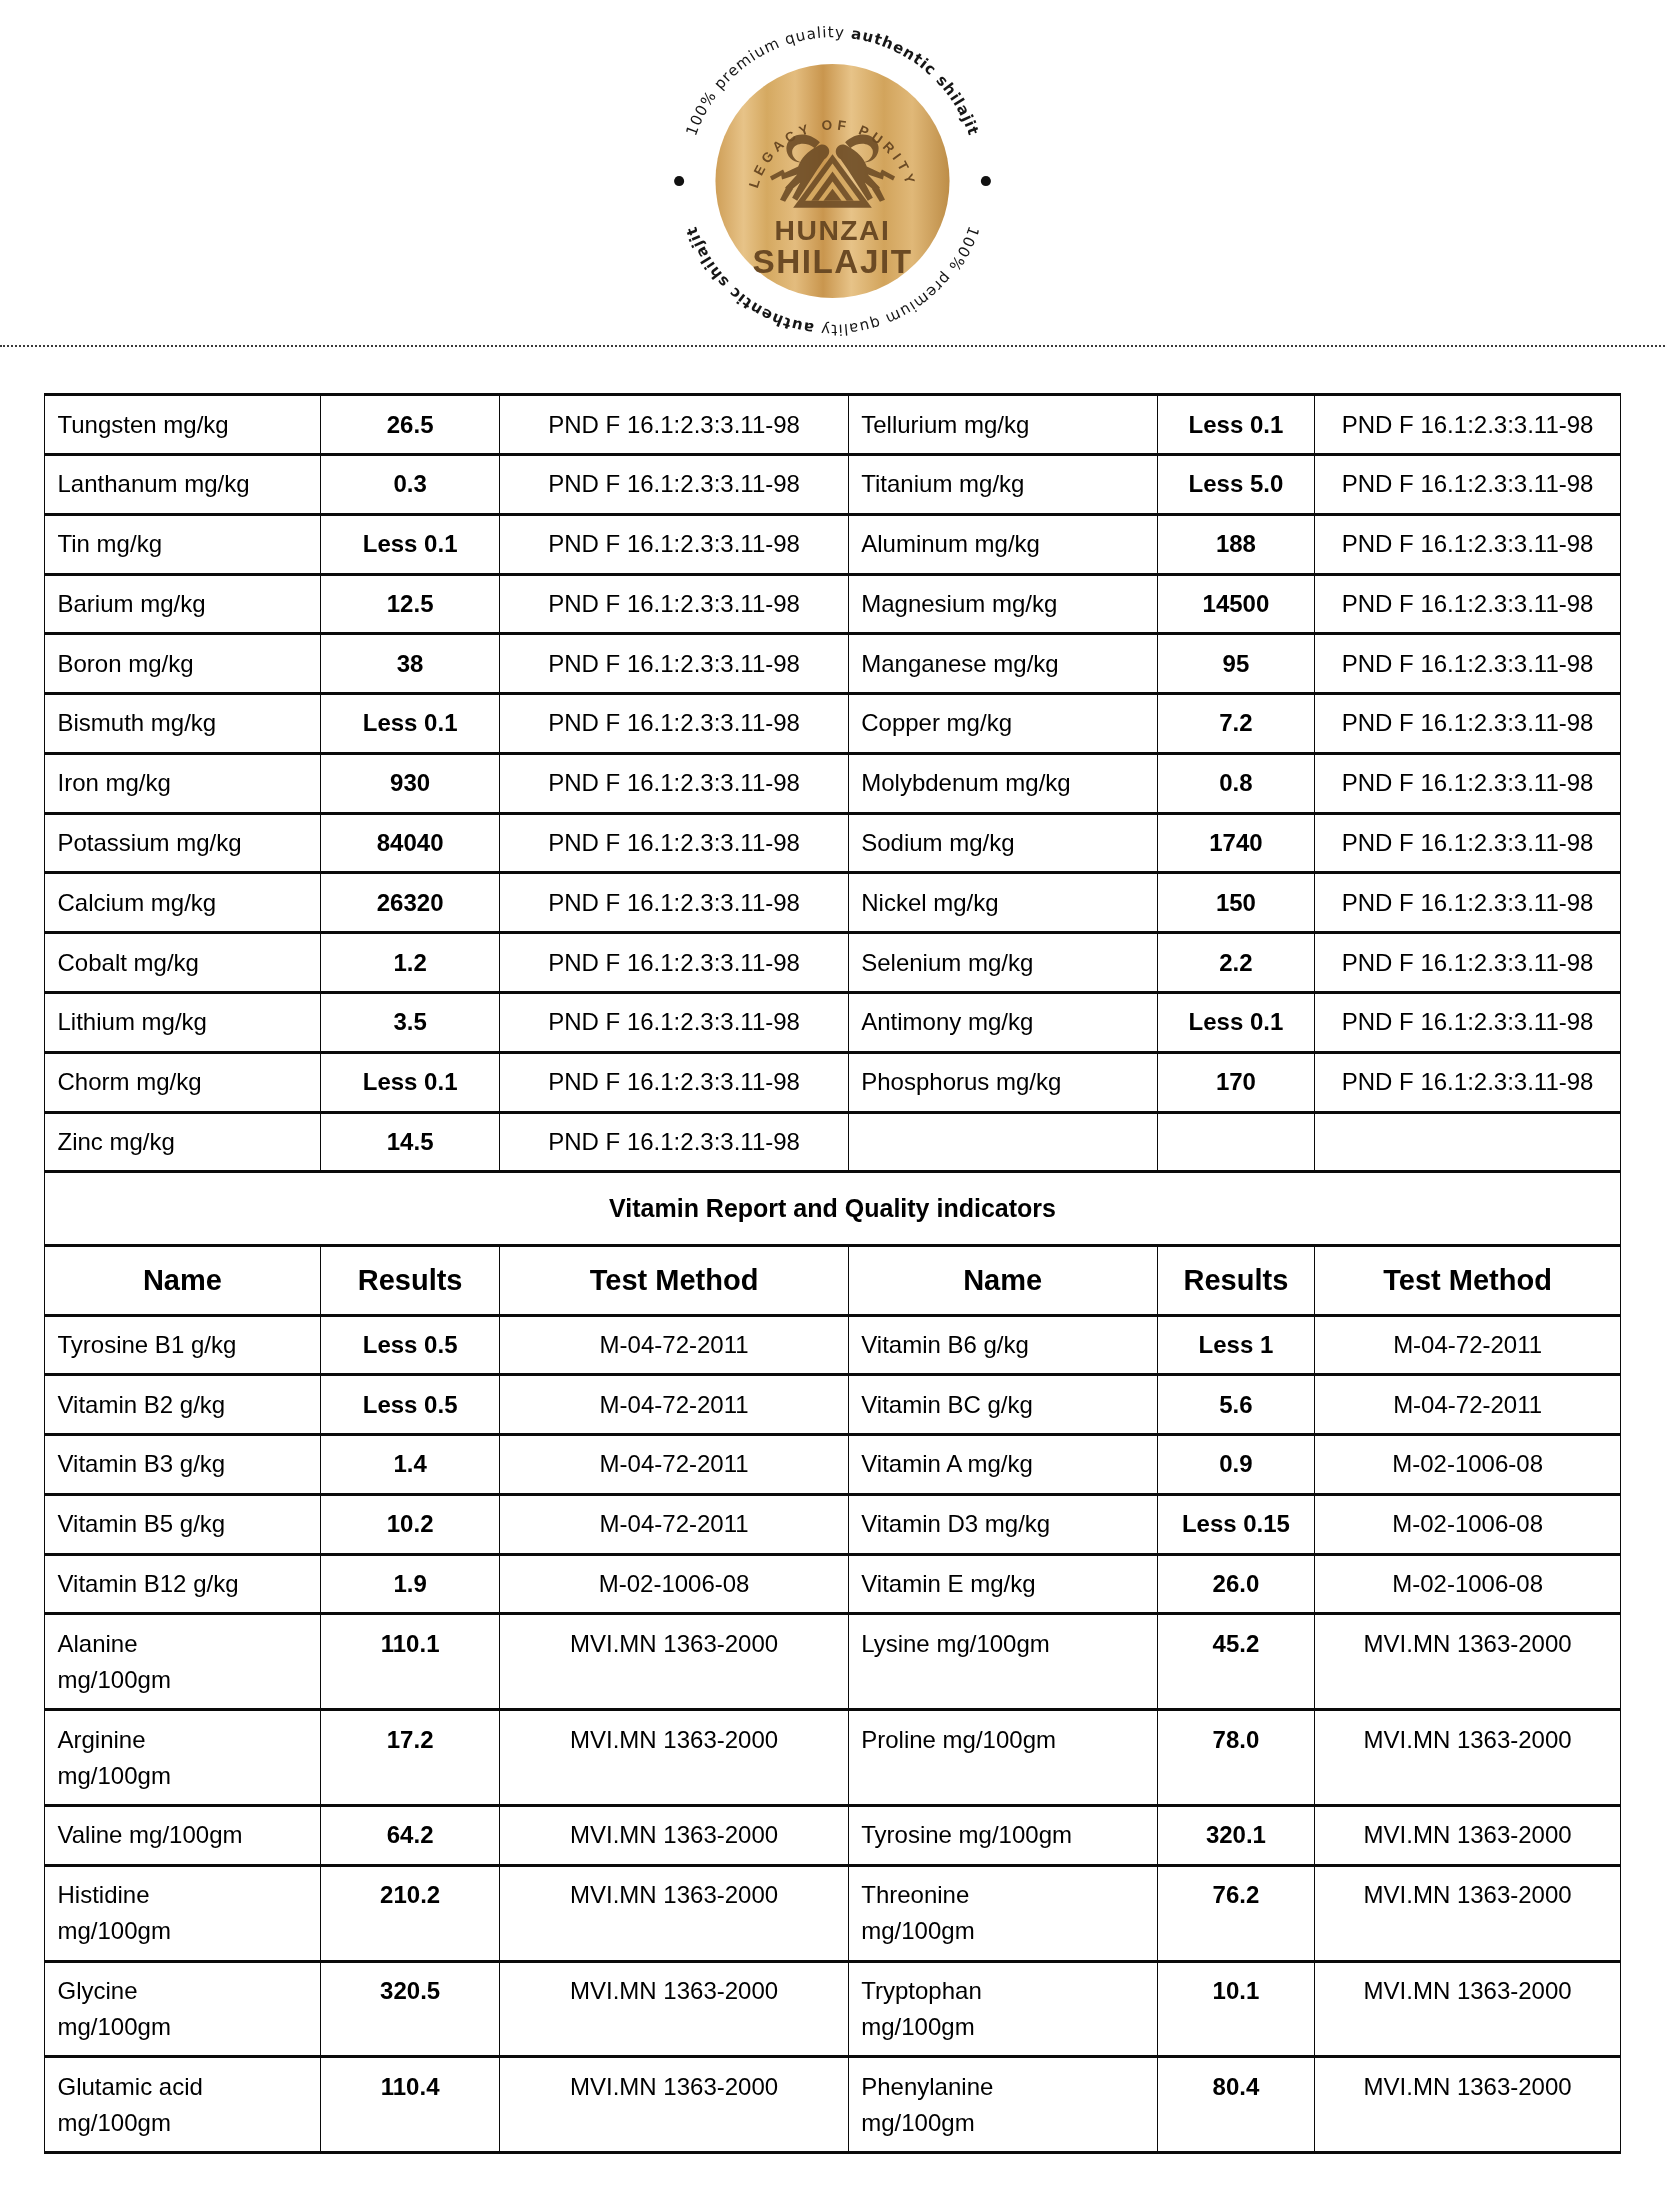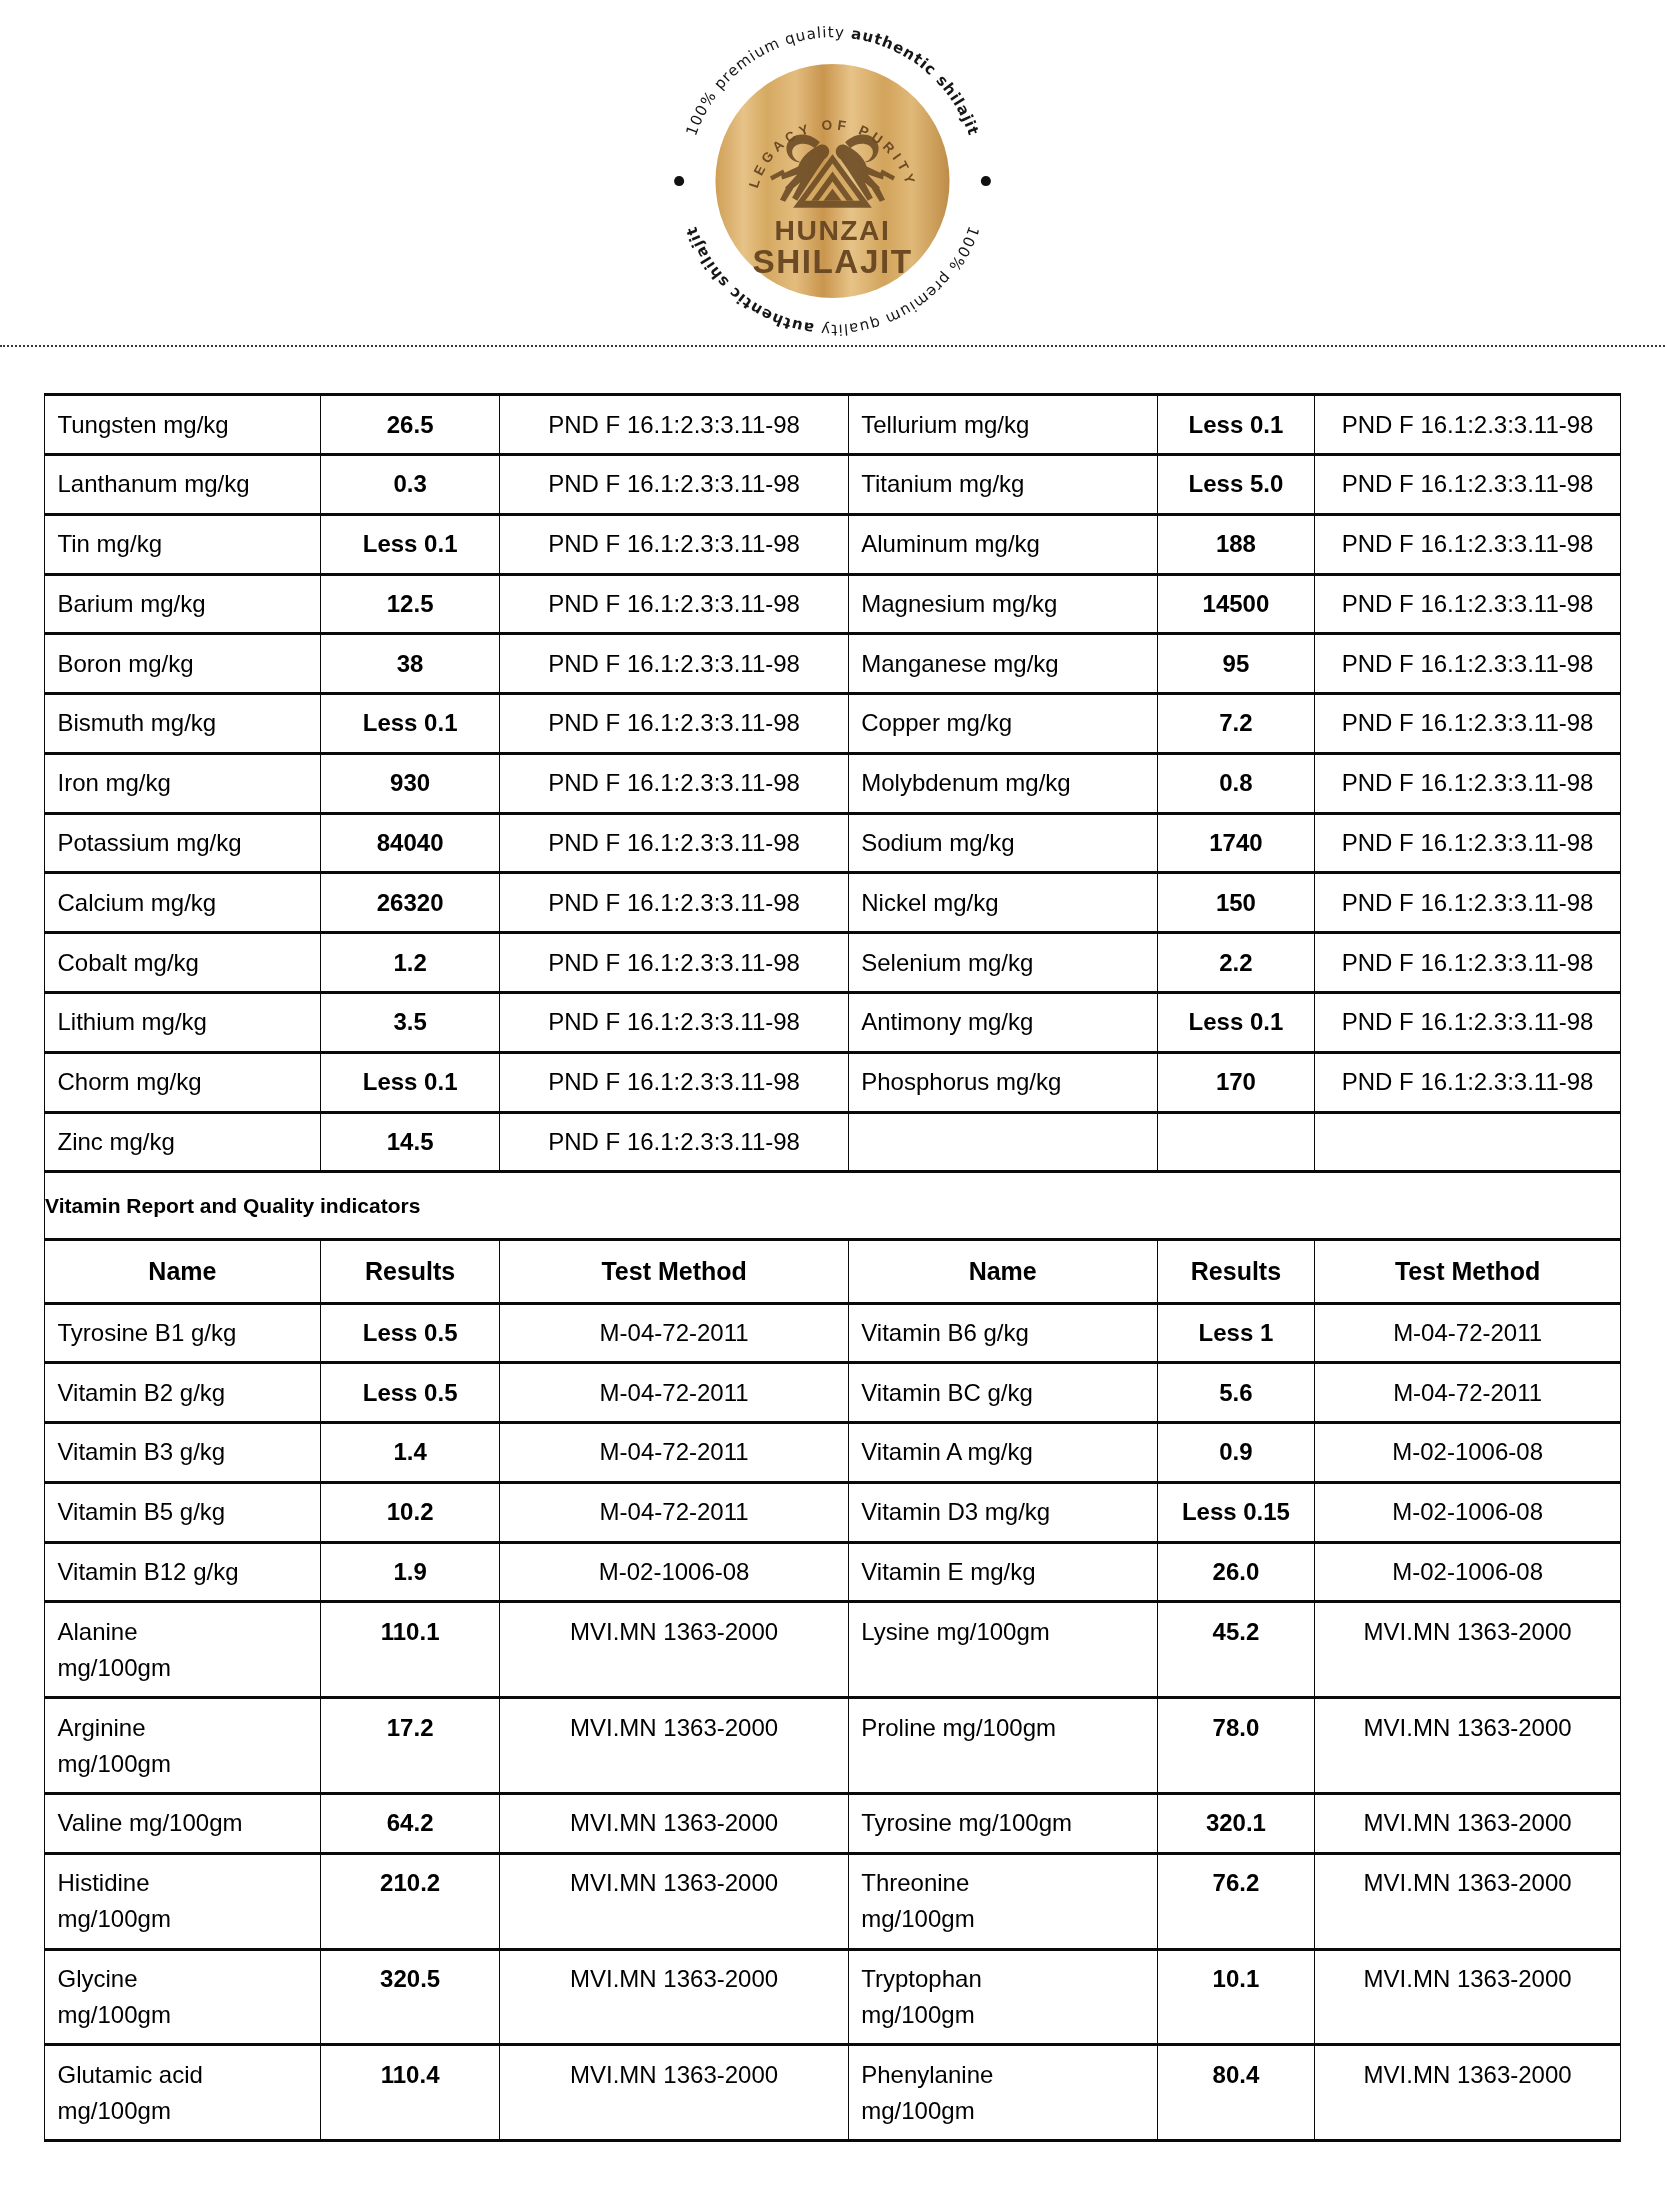--- a/index.html
+++ b/index.html
@@ -36,29 +36,29 @@
     border:solid #0a0a0a;
     border-width:3.1px 1.6px;
     vertical-align:top;
     padding:10.4px 12.5px;
     overflow:hidden;
   }
   td.name{text-align:left;white-space:pre-line;padding-left:14.6px;}
   td.result{text-align:center;font-weight:bold;}
   td.method{text-align:center;white-space:nowrap;}
   tr.section-row td{
-    text-align:left;
+    text-align:center;
     font-weight:bold;
-    font-size:21px;
+    font-size:25px;
     padding:16.7px 0;
   }
   tr.header-row th{
     text-align:center;
     font-weight:bold;
-    font-size:25px;
+    font-size:29px;
     padding:11.4px 0;
   }
 </style>
 </head>
 <body>
 
 <div class="page">
 
   <div class="logo-wrap">
     <svg width="333" height="333" viewBox="0 0 660 660">

